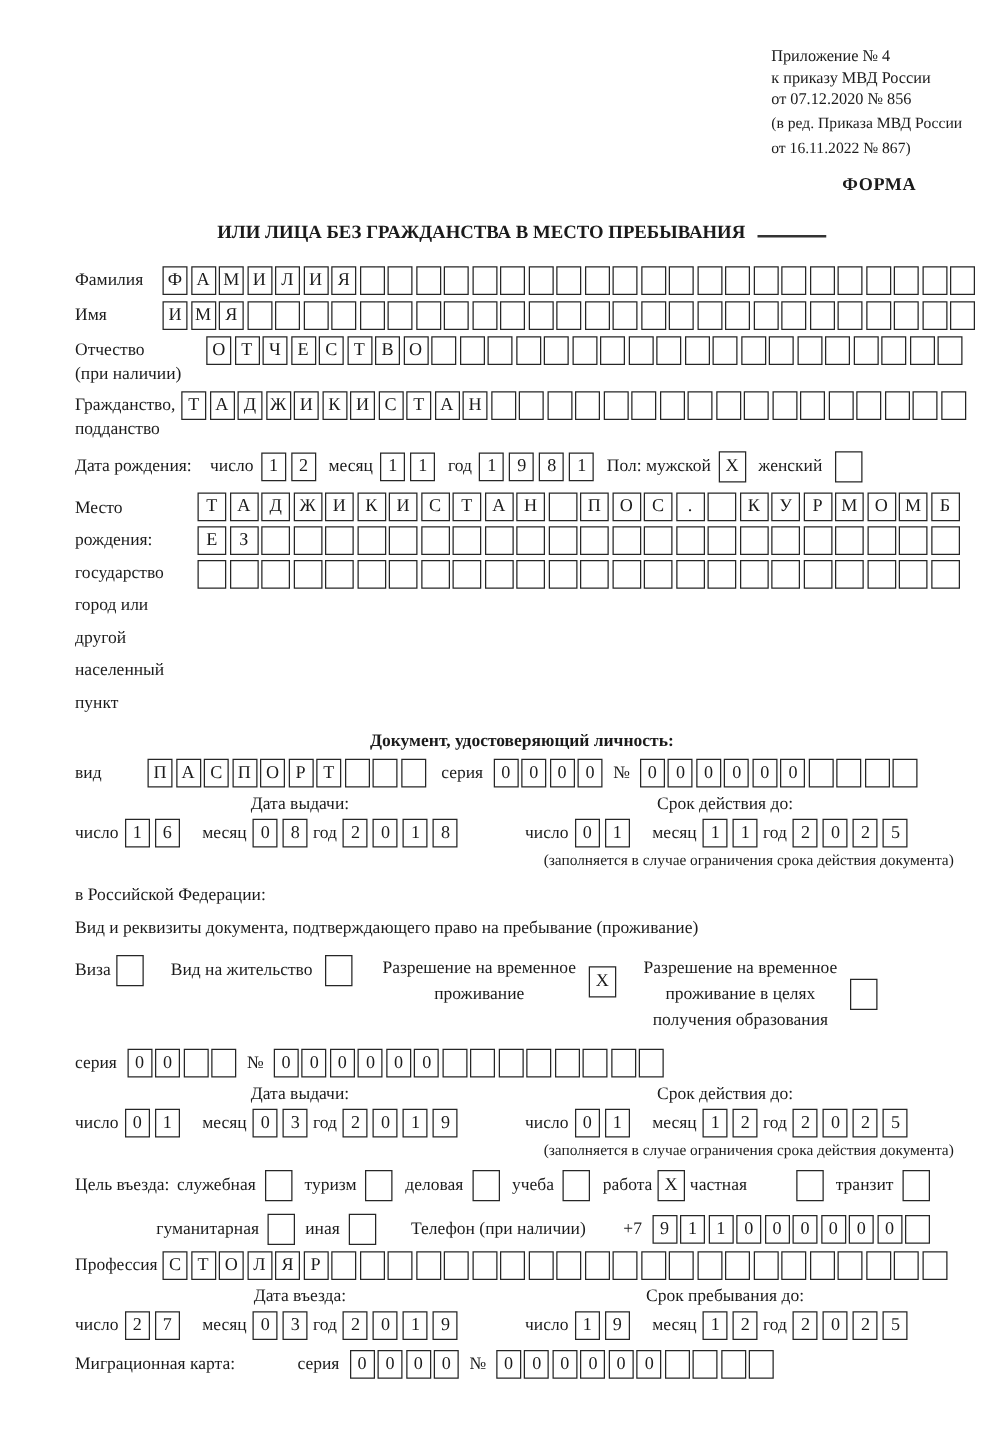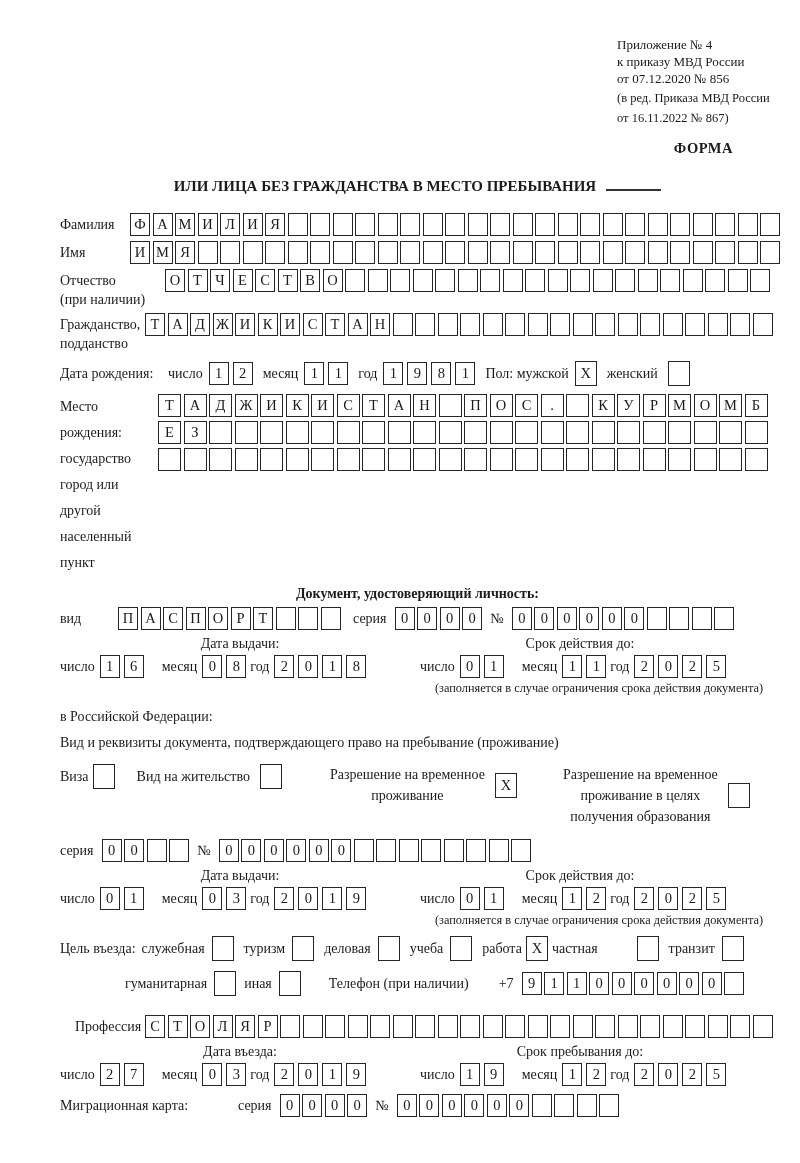--- a/index.html
+++ b/index.html
@@ -53,21 +53,21 @@
   .date-head { text-align:center; margin-bottom:3px; }
   .date-line { display:flex; align-items:center; }
   .date-line .lbl { margin-right:5px; }
   .date-line .gap { width:14px; }
   .note { font-size:12.3px; text-align:right; padding-right:12px; margin-top:3px; }
 
   
   .res-row { display:flex; align-items:flex-start; margin-top:8px; }
   .res-item { display:flex; align-items:center; }
   .res-item .txt { line-height:21px; }
-  .res-item .txt.center { text-align:center;margin-left:24px; }
+  .res-item .txt.center { text-align:center; }
   .res-item .box { margin-left:10px; }
 
   
   .purpose-opt { display:flex; align-items:center; margin-left:10px; }
   .purpose-opt .box { margin-left:7px; }
   .indent65 { margin-left:65px; }
 
   
   .ml-lines div { line-height:26px; }
   .stack3 .cells-row { margin-bottom:4px; }
@@ -624,21 +624,21 @@
         <span class="cell">0</span>
         <span class="cell">0</span>
         <span class="cell">0</span>
         <span class="cell">0</span>
         <span class="cell">0</span>
         <span class="cell">0</span>
         <span class="cell"></span>
       </span>
   </div>
 
-  <div class="row" style="margin-top:19px;justify-content:flex-end;">
+  <div class="row" style="margin-top:5px;">
     <span class="lbl lw-name">Профессия</span>
     <span class="cells">
         <span class="cell">С</span>
         <span class="cell">Т</span>
         <span class="cell">О</span>
         <span class="cell">Л</span>
         <span class="cell">Я</span>
         <span class="cell">Р</span>
         <span class="cell"></span>
         <span class="cell"></span>

